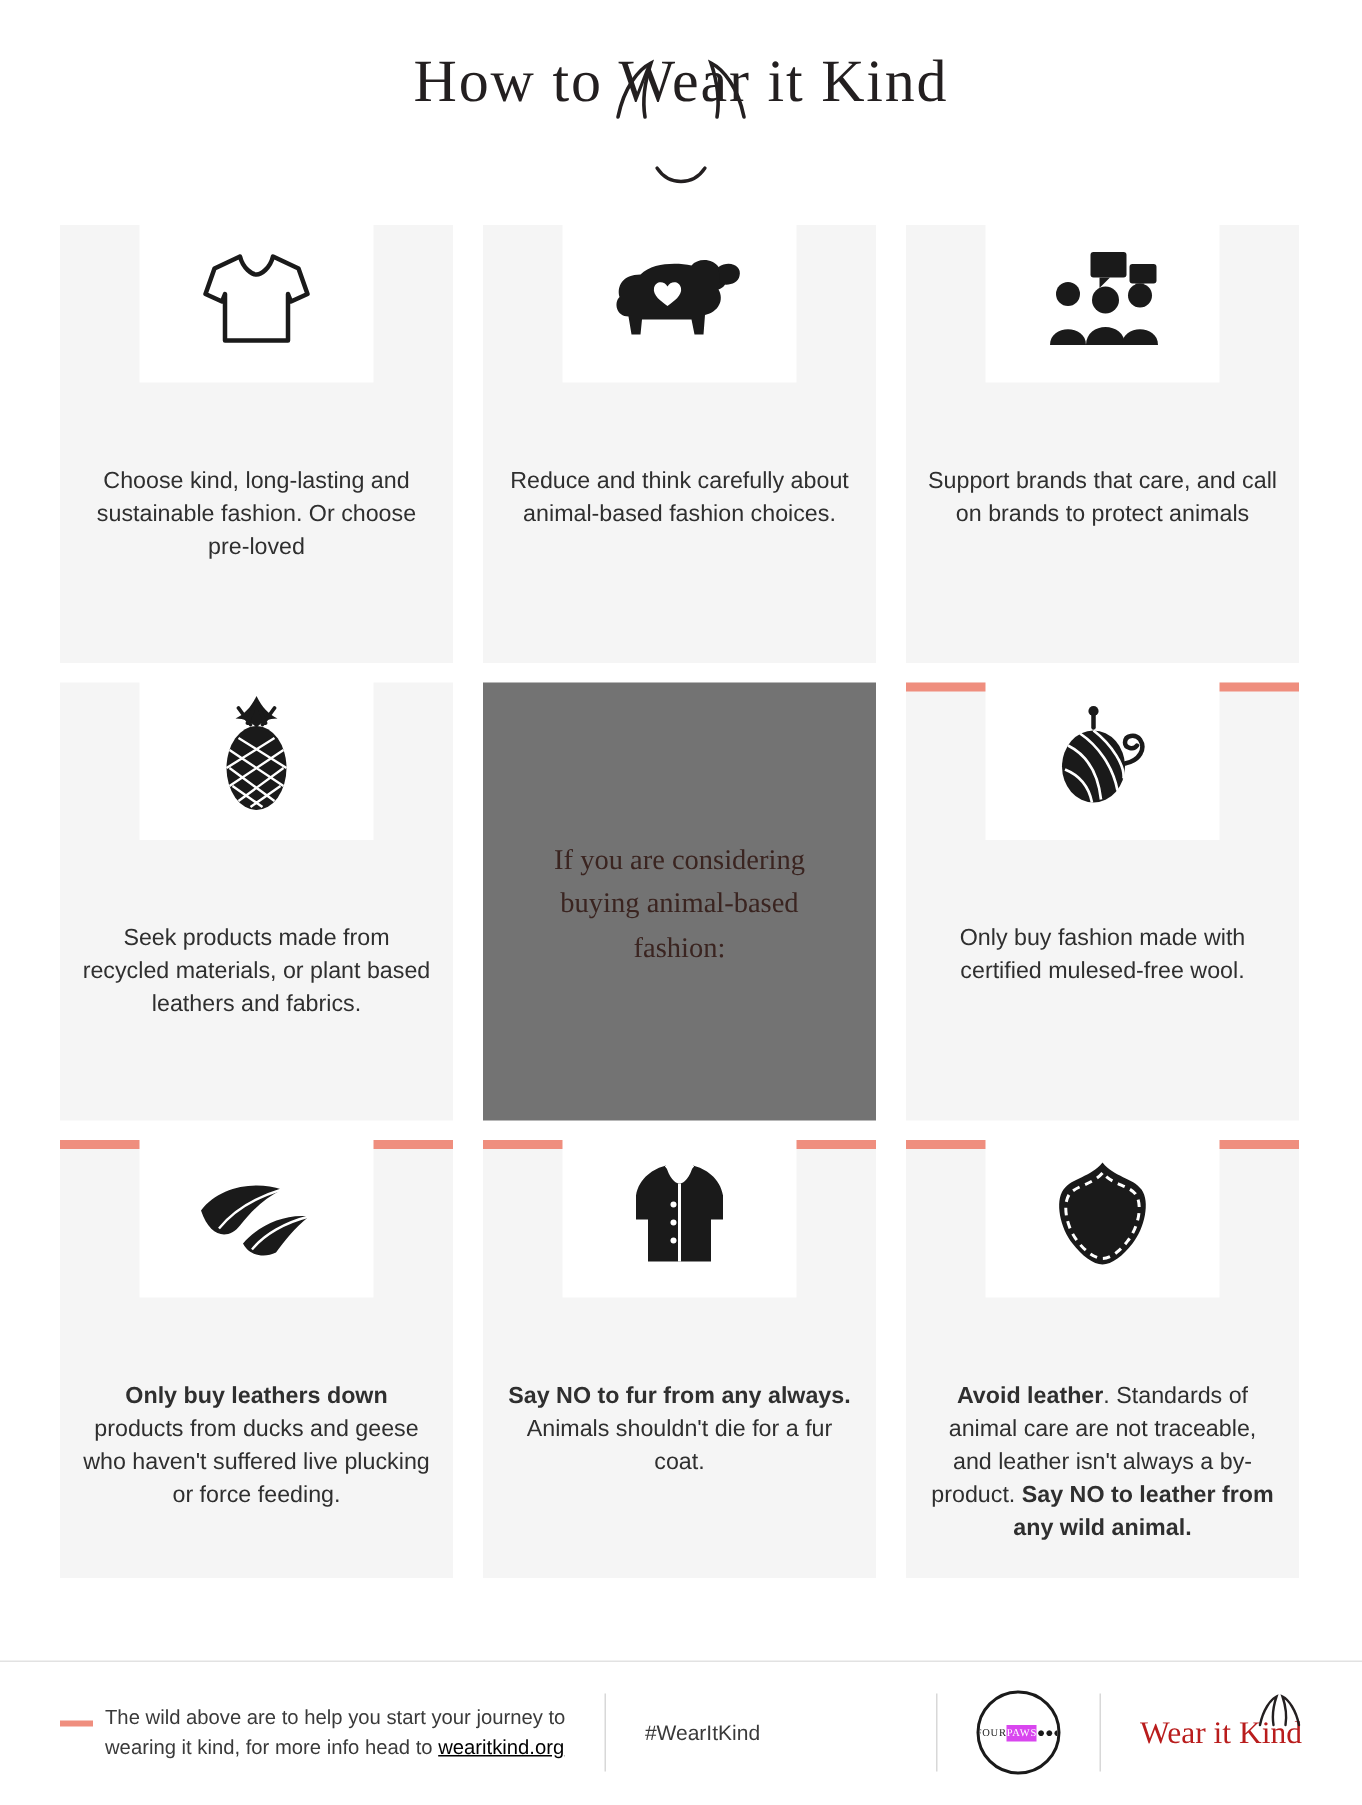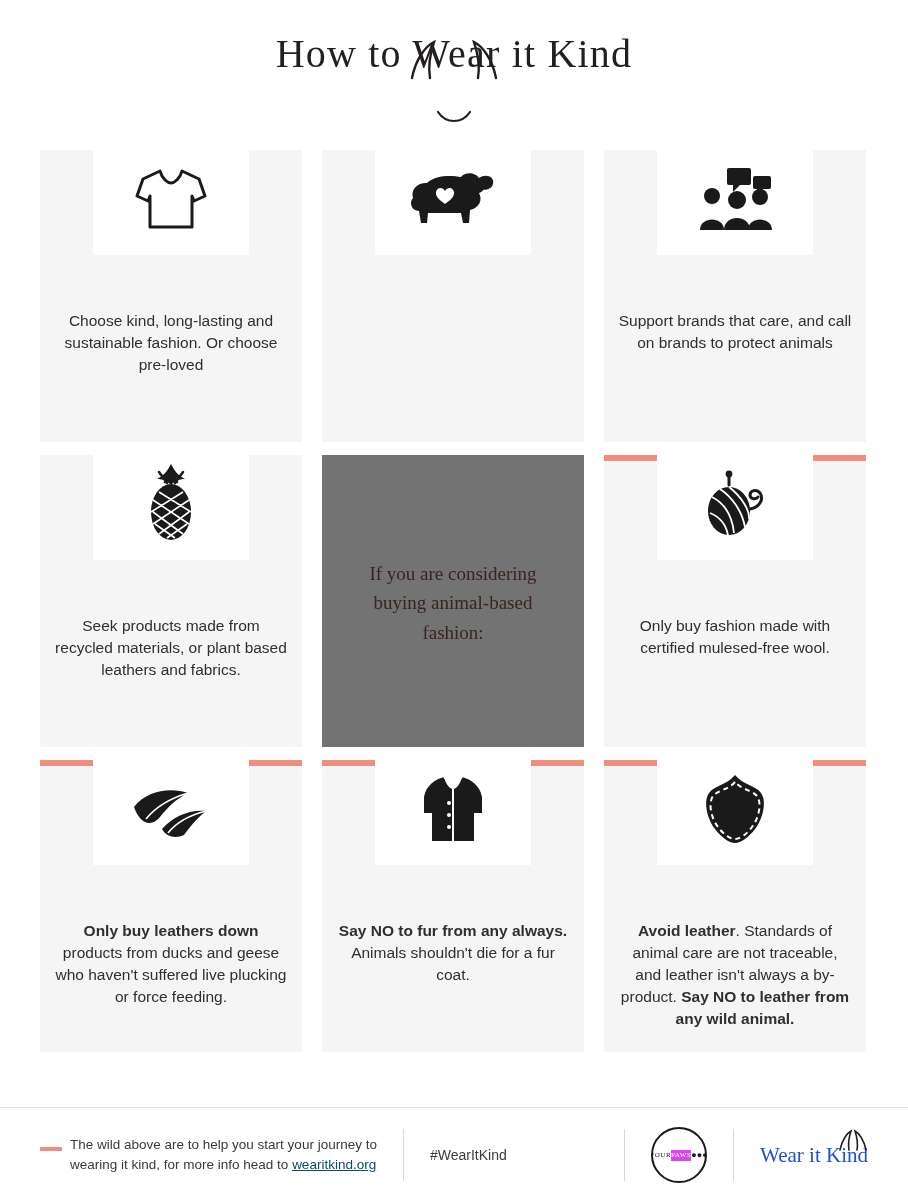--- a/index.html
+++ b/index.html
@@ -130,21 +130,21 @@
     margin-right: 8px;
     margin-top: -12px;
     flex: 0 0 auto;
   }
   .foot-note {
     font-size: 13.5px;
     line-height: 1.45;
     color: #3a3a3a;
     max-width: 360px;
   }
-  .foot-link { color: #0c4a6e; }
+  .foot-link { color: #000000; }
   .vdiv {
     width: 1px;
     background: #d8d8d8;
     height: 52px;
     margin: 0 26px;
     flex: 0 0 auto;
   }
   .hashtag {
     font-size: 14px;
     color: #3a3a3a;
@@ -184,21 +184,21 @@
   }
   .fp-paw {
     font-size: 9px;
     line-height: 1;
     color: #1a1a1a;
   }
   .brand {
     position: relative;
     font-family: "Liberation Serif", serif;
     font-size: 21px;
-    color: #1d4ed8;
+    color: #b91c1c;
     white-space: nowrap;
     flex: 0 0 auto;
   }
   .brand-ears {
     position: absolute;
     right: -4px;
     top: -15px;
     width: 38px;
     height: 26px;
   }
@@ -229,20 +229,21 @@
   </div>
 
   <div class="cell">
     <div class="icon-card">
       <svg width="92" height="60" viewBox="0 0 92 60">
         <path d="M20 14 C8 14 4 22 6 29 C2 33 4 42 12 42 L14 54 L20 54 L21 44 L54 44 L56 54 L62 54 L63 41 C72 39 76 31 72 24 C79 22 80 12 72 9 C68 3 58 3 54 8 C44 6 28 6 20 14 Z" fill="#1a1a1a"></path>
         <path d="M72 9 C79 4 88 8 86 15 C85 20 78 22 73 20" fill="#1a1a1a"></path>
         <path d="M38 22 C36 18 30 18 29 23 C28 28 34 32 38 35 C42 32 48 28 47 23 C46 18 40 18 38 22 Z" fill="#ffffff"></path>
       </svg>
     </div>
+    <div class="cell-text">Reduce and think carefully about animal-based fashion choices.</div>
   </div>
 
   <div class="cell">
     <div class="icon-card">
       <svg width="76" height="66" viewBox="0 0 76 66">
         <rect x="30" y="2" width="24" height="17" rx="2" fill="#1a1a1a"></rect>
         <path d="M36 19 L36 26 L43 19 Z" fill="#1a1a1a"></path>
         <rect x="56" y="10" width="18" height="13" rx="2" fill="#1a1a1a"></rect>
         <path d="M60 23 L60 29 L66 23 Z" fill="#1a1a1a"></path>
         <circle cx="15" cy="30" r="8" fill="#1a1a1a"></circle>

